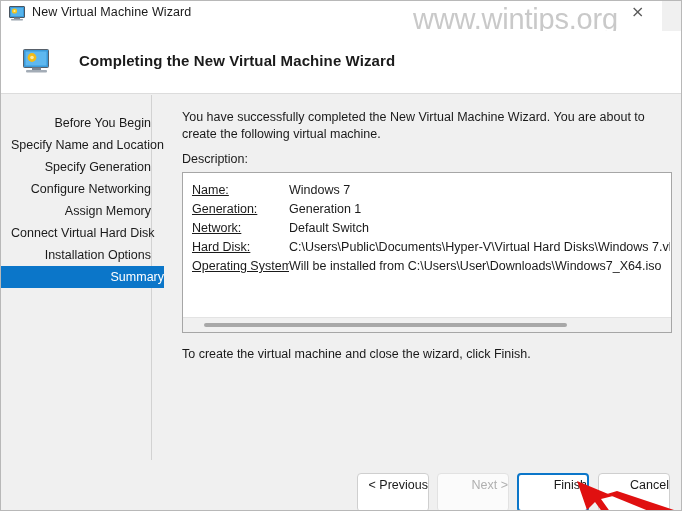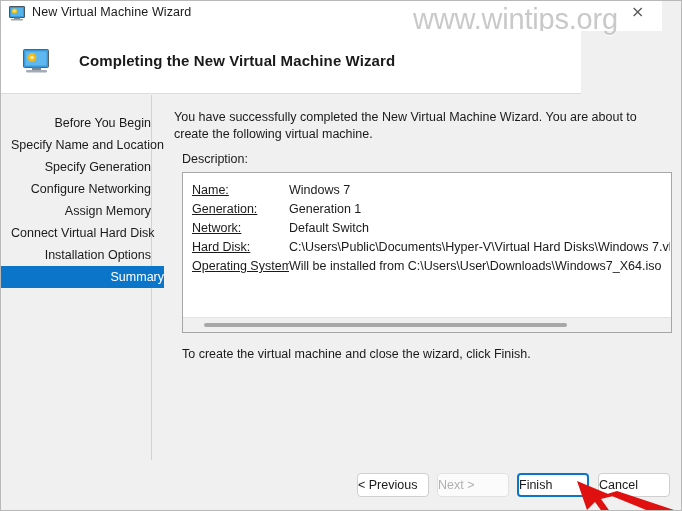--- a/index.html
+++ b/index.html
@@ -71,21 +71,21 @@
     letter-spacing: -0.2px;
     white-space: nowrap;
     text-shadow: 0 1px 0 #ffffff;
     pointer-events: none;
   }
 
   
   #header {
     position: absolute;
     left: 0; top: 30px;
-    width: 580px;
+    width: 680px;
     height: 63px;
     background: #ffffff;
     border-bottom: 1px solid #dcdcdc;
     box-sizing: border-box;
   }
   #header-icon {
     position: absolute;
     left: 22px; top: 18px;
     width: 30px; height: 27px;
   }
@@ -140,21 +140,21 @@
 
   
   #main {
     position: absolute;
     left: 165px; top: 0;
     width: 515px;
     height: 365px;
   }
   #intro-text {
     position: absolute;
-    left: 8px; top: 14px;
+    left: 16px; top: 14px;
     width: 472px;
     font-size: 12.5px;
     color: #1a1a1a;
     line-height: 17px;
   }
   #description-label {
     position: absolute;
     left: 16px; top: 57px;
     font-size: 12.5px;
     color: #1a1a1a;
@@ -229,24 +229,24 @@
   #footer {
     position: absolute;
     left: 0; top: 459px;
     width: 680px;
     height: 50px;
     background: #f0f0f0;
   }
   .btn {
     position: absolute;
     top: 13px;
-    height: 24px;
+    height: 39px;
     line-height: 23px;
     width: 72px;
-    text-align: left;
+    text-align: right;
     font-size: 12.5px;
     color: #1a1a1a;
     background: #ffffff;
     border: 1px solid #cfcfcf;
     border-radius: 4px;
     box-sizing: border-box;
     cursor: default;
     white-space: nowrap;
   }
   .btn.disabled {

